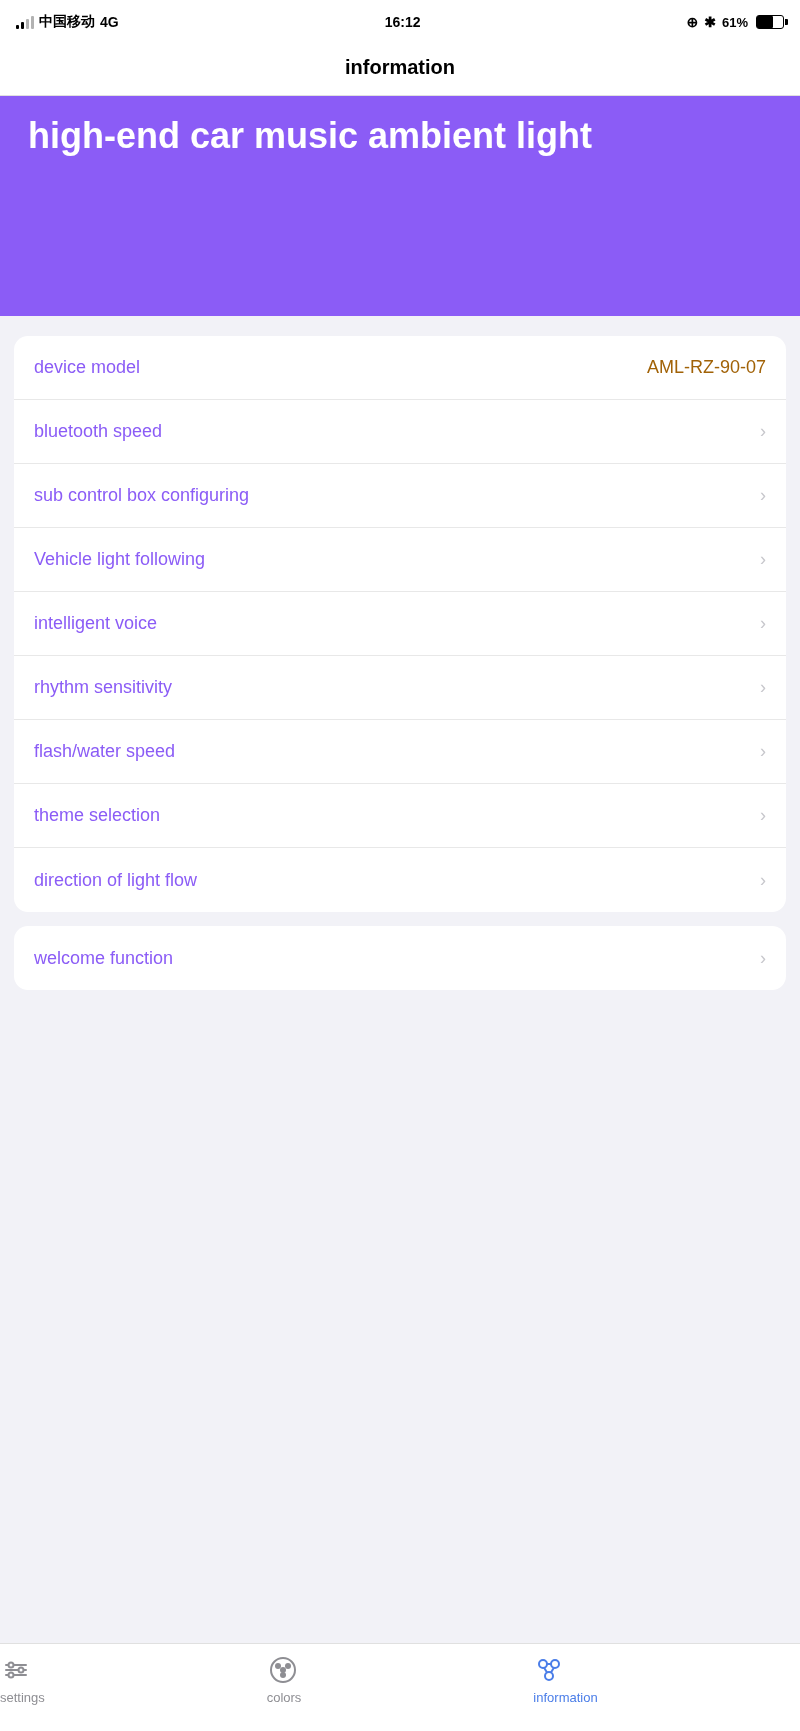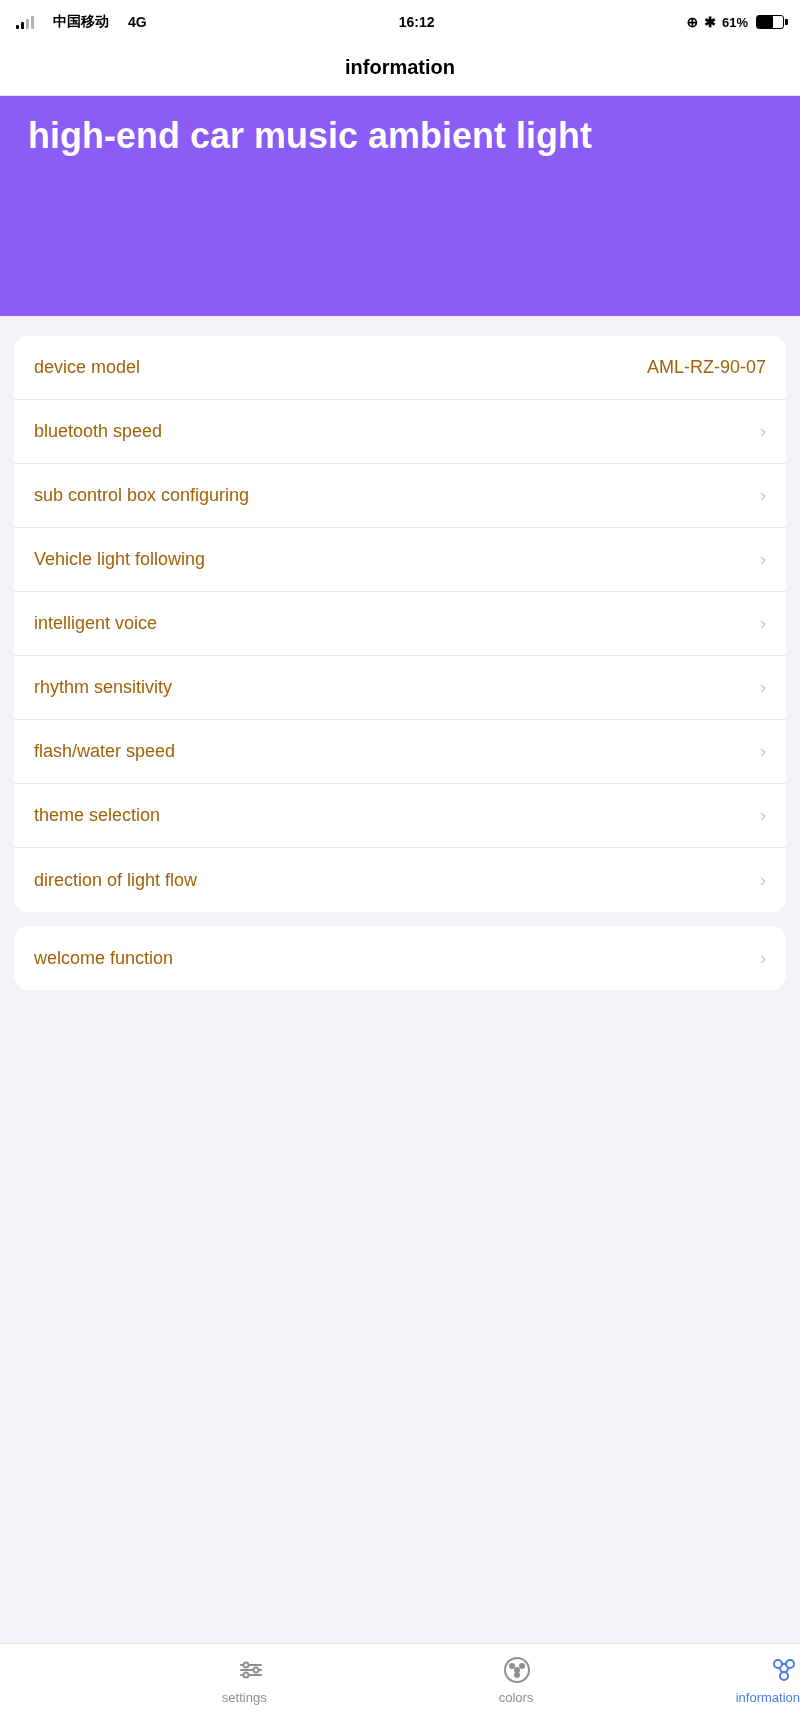--- a/index.html
+++ b/index.html
@@ -19,21 +19,21 @@
       display: flex;
       align-items: center;
       justify-content: space-between;
       padding: 0 16px;
       font-size: 15px;
       font-weight: 600;
     }
     .status-left {
       display: flex;
       align-items: center;
-      gap: 19px;
+      gap: 5px;
       font-size: 14px;
     }
     .signal-bars {
       display: flex;
       align-items: flex-end;
       gap: 2px;
       height: 14px;
     }
     .signal-bars span {
       background: #000;
@@ -134,21 +134,21 @@
       padding: 20px 20px;
       border-bottom: 1px solid #e8e8e8;
       min-height: 64px;
     }
     .settings-row:last-child {
       border-bottom: none;
       text-align: right;
     }
     .settings-row-label {
       font-size: 18px;
-      color: #a16207;
+      color: #8b5cf6;
     }
     .settings-row-value {
       font-size: 18px;
       color: #a16207;
     }
     .chevron {
       color: #c7c7cc;
       font-size: 18px;
       font-weight: 300;
     }
@@ -170,21 +170,21 @@
       border-top: 1px solid #e0e0e0;
       display: flex;
       align-items: center;
       justify-content: space-around;
       height: 88px;
       padding-bottom: 16px;
     }
     .tab-item {
       display: flex;
       flex-direction: column;
-      align-items: flex-end;
+      align-items: flex-start;
       gap: 4px;
       cursor: pointer;
       flex: 1;
     }
     .tab-icon {
       width: 32px;
       height: 32px;
       display: flex;
       align-items: center;
       justify-content: center;

